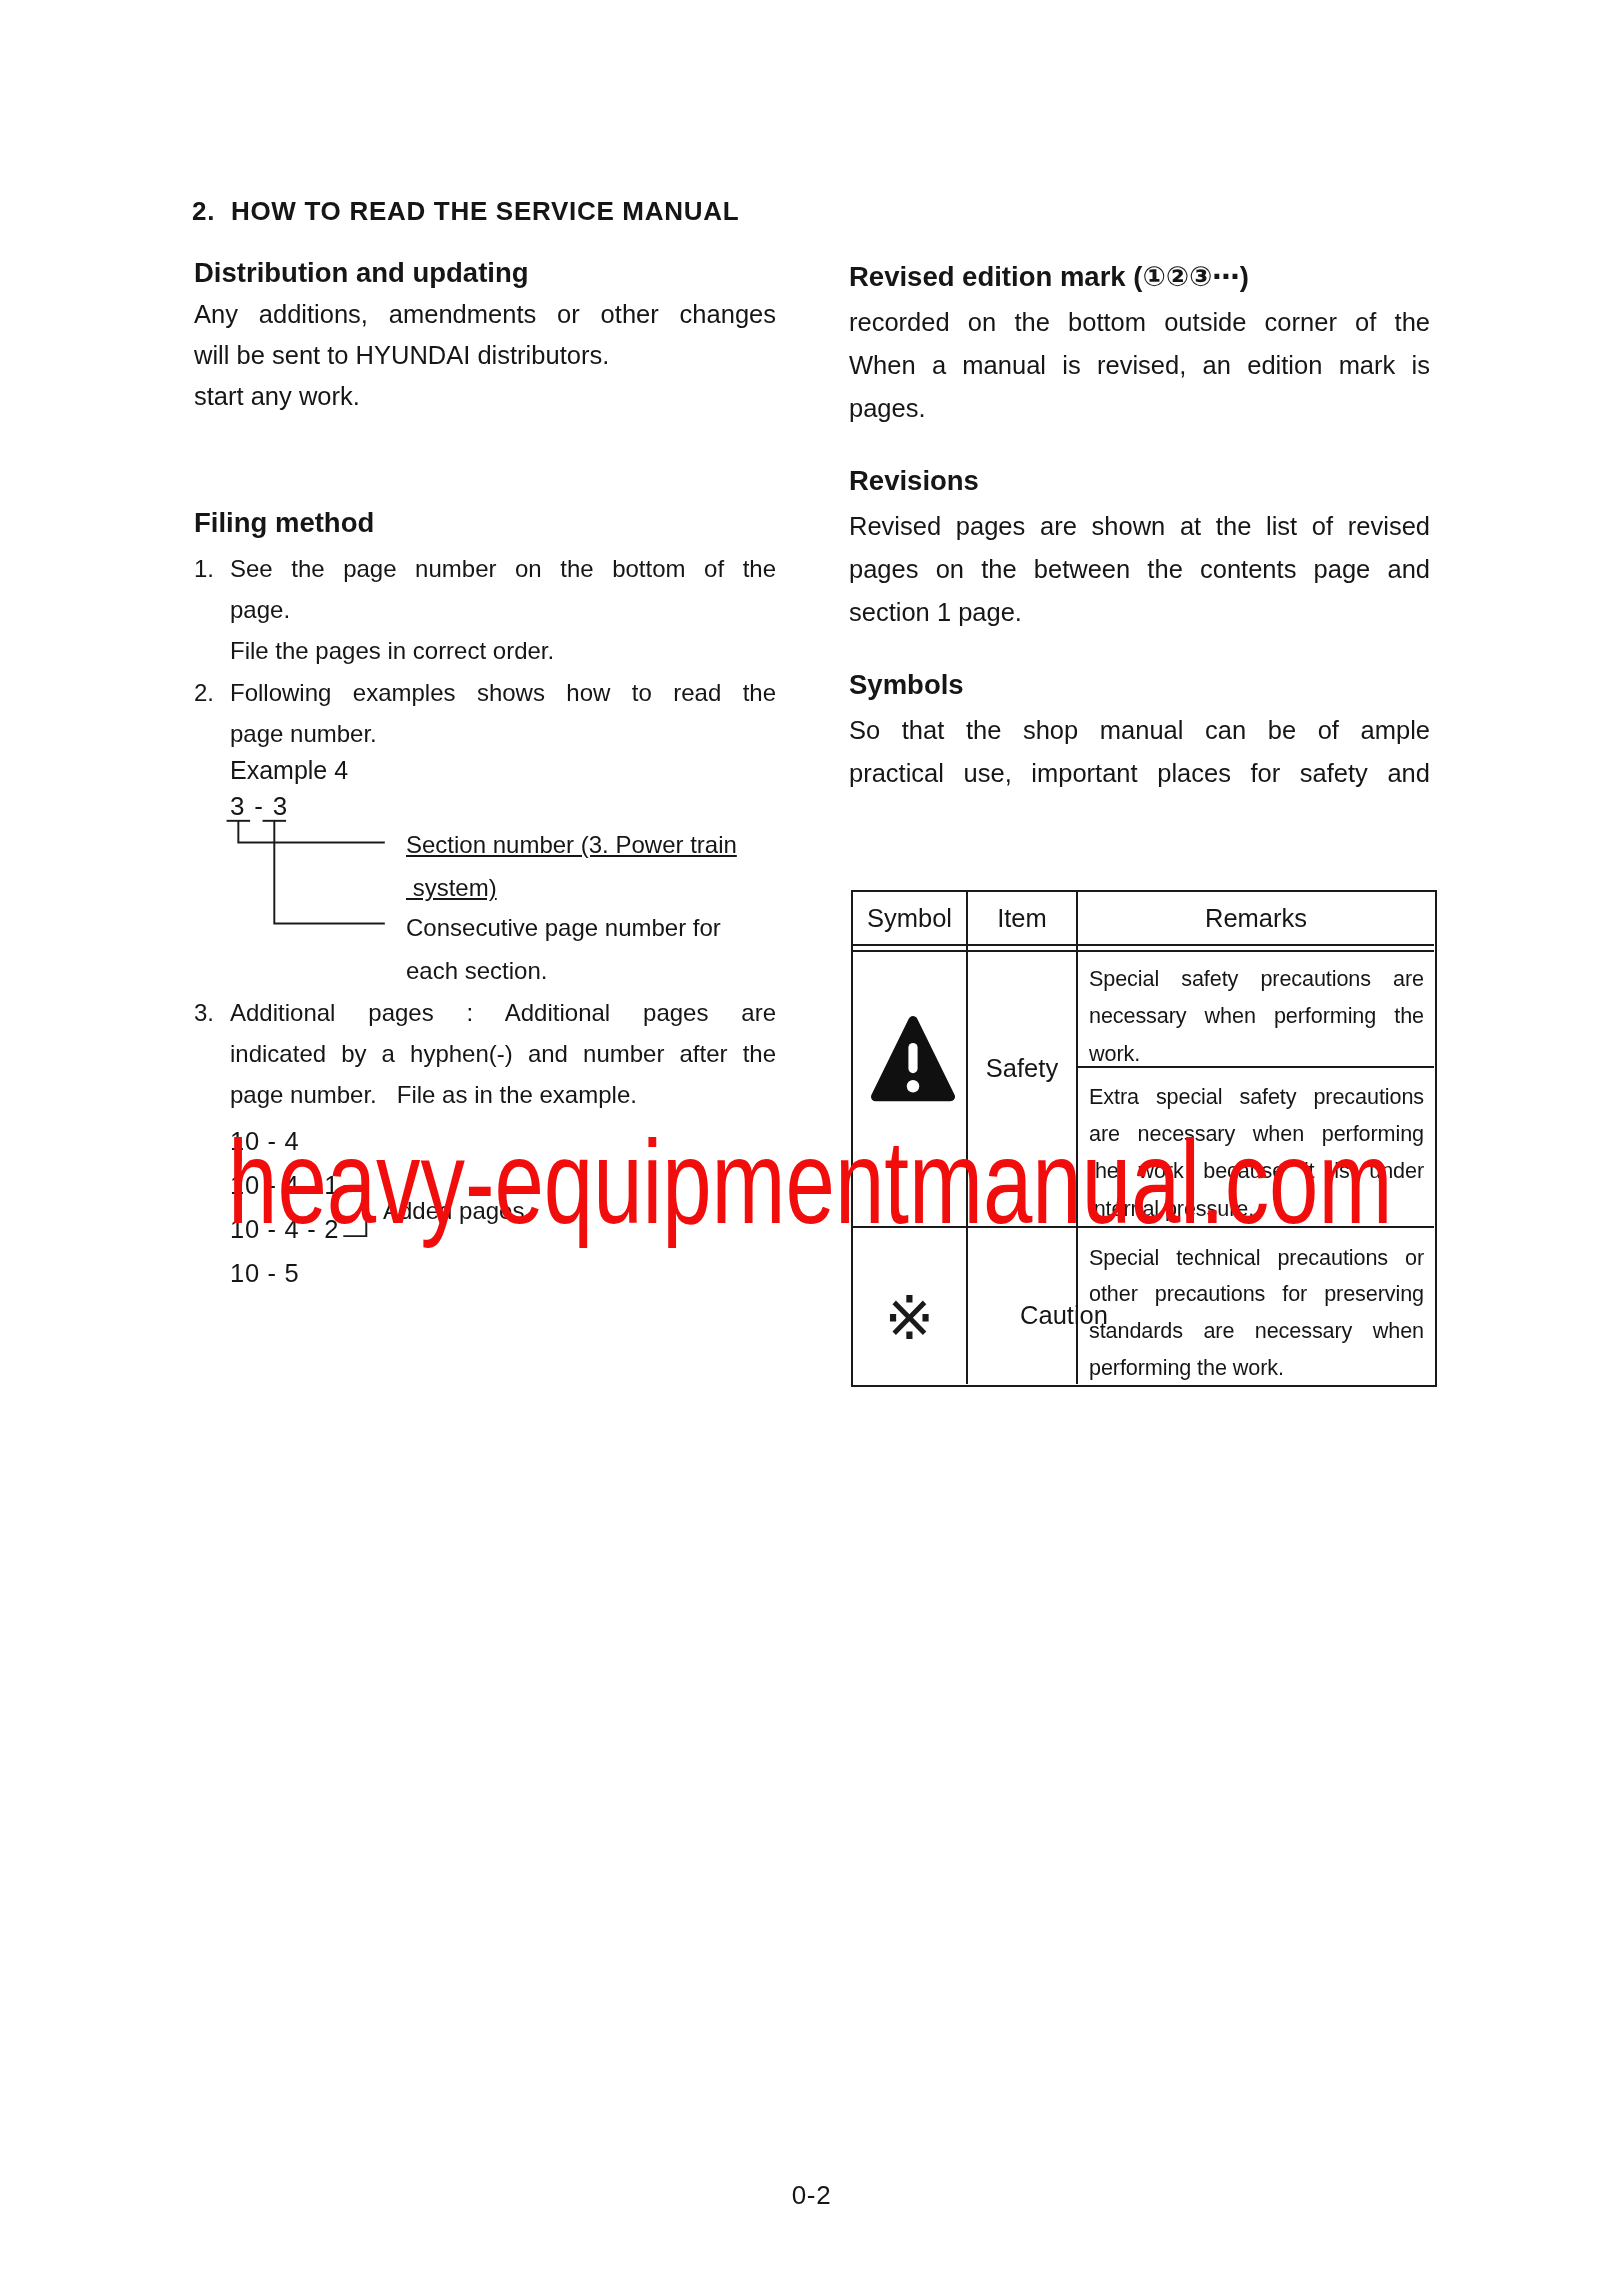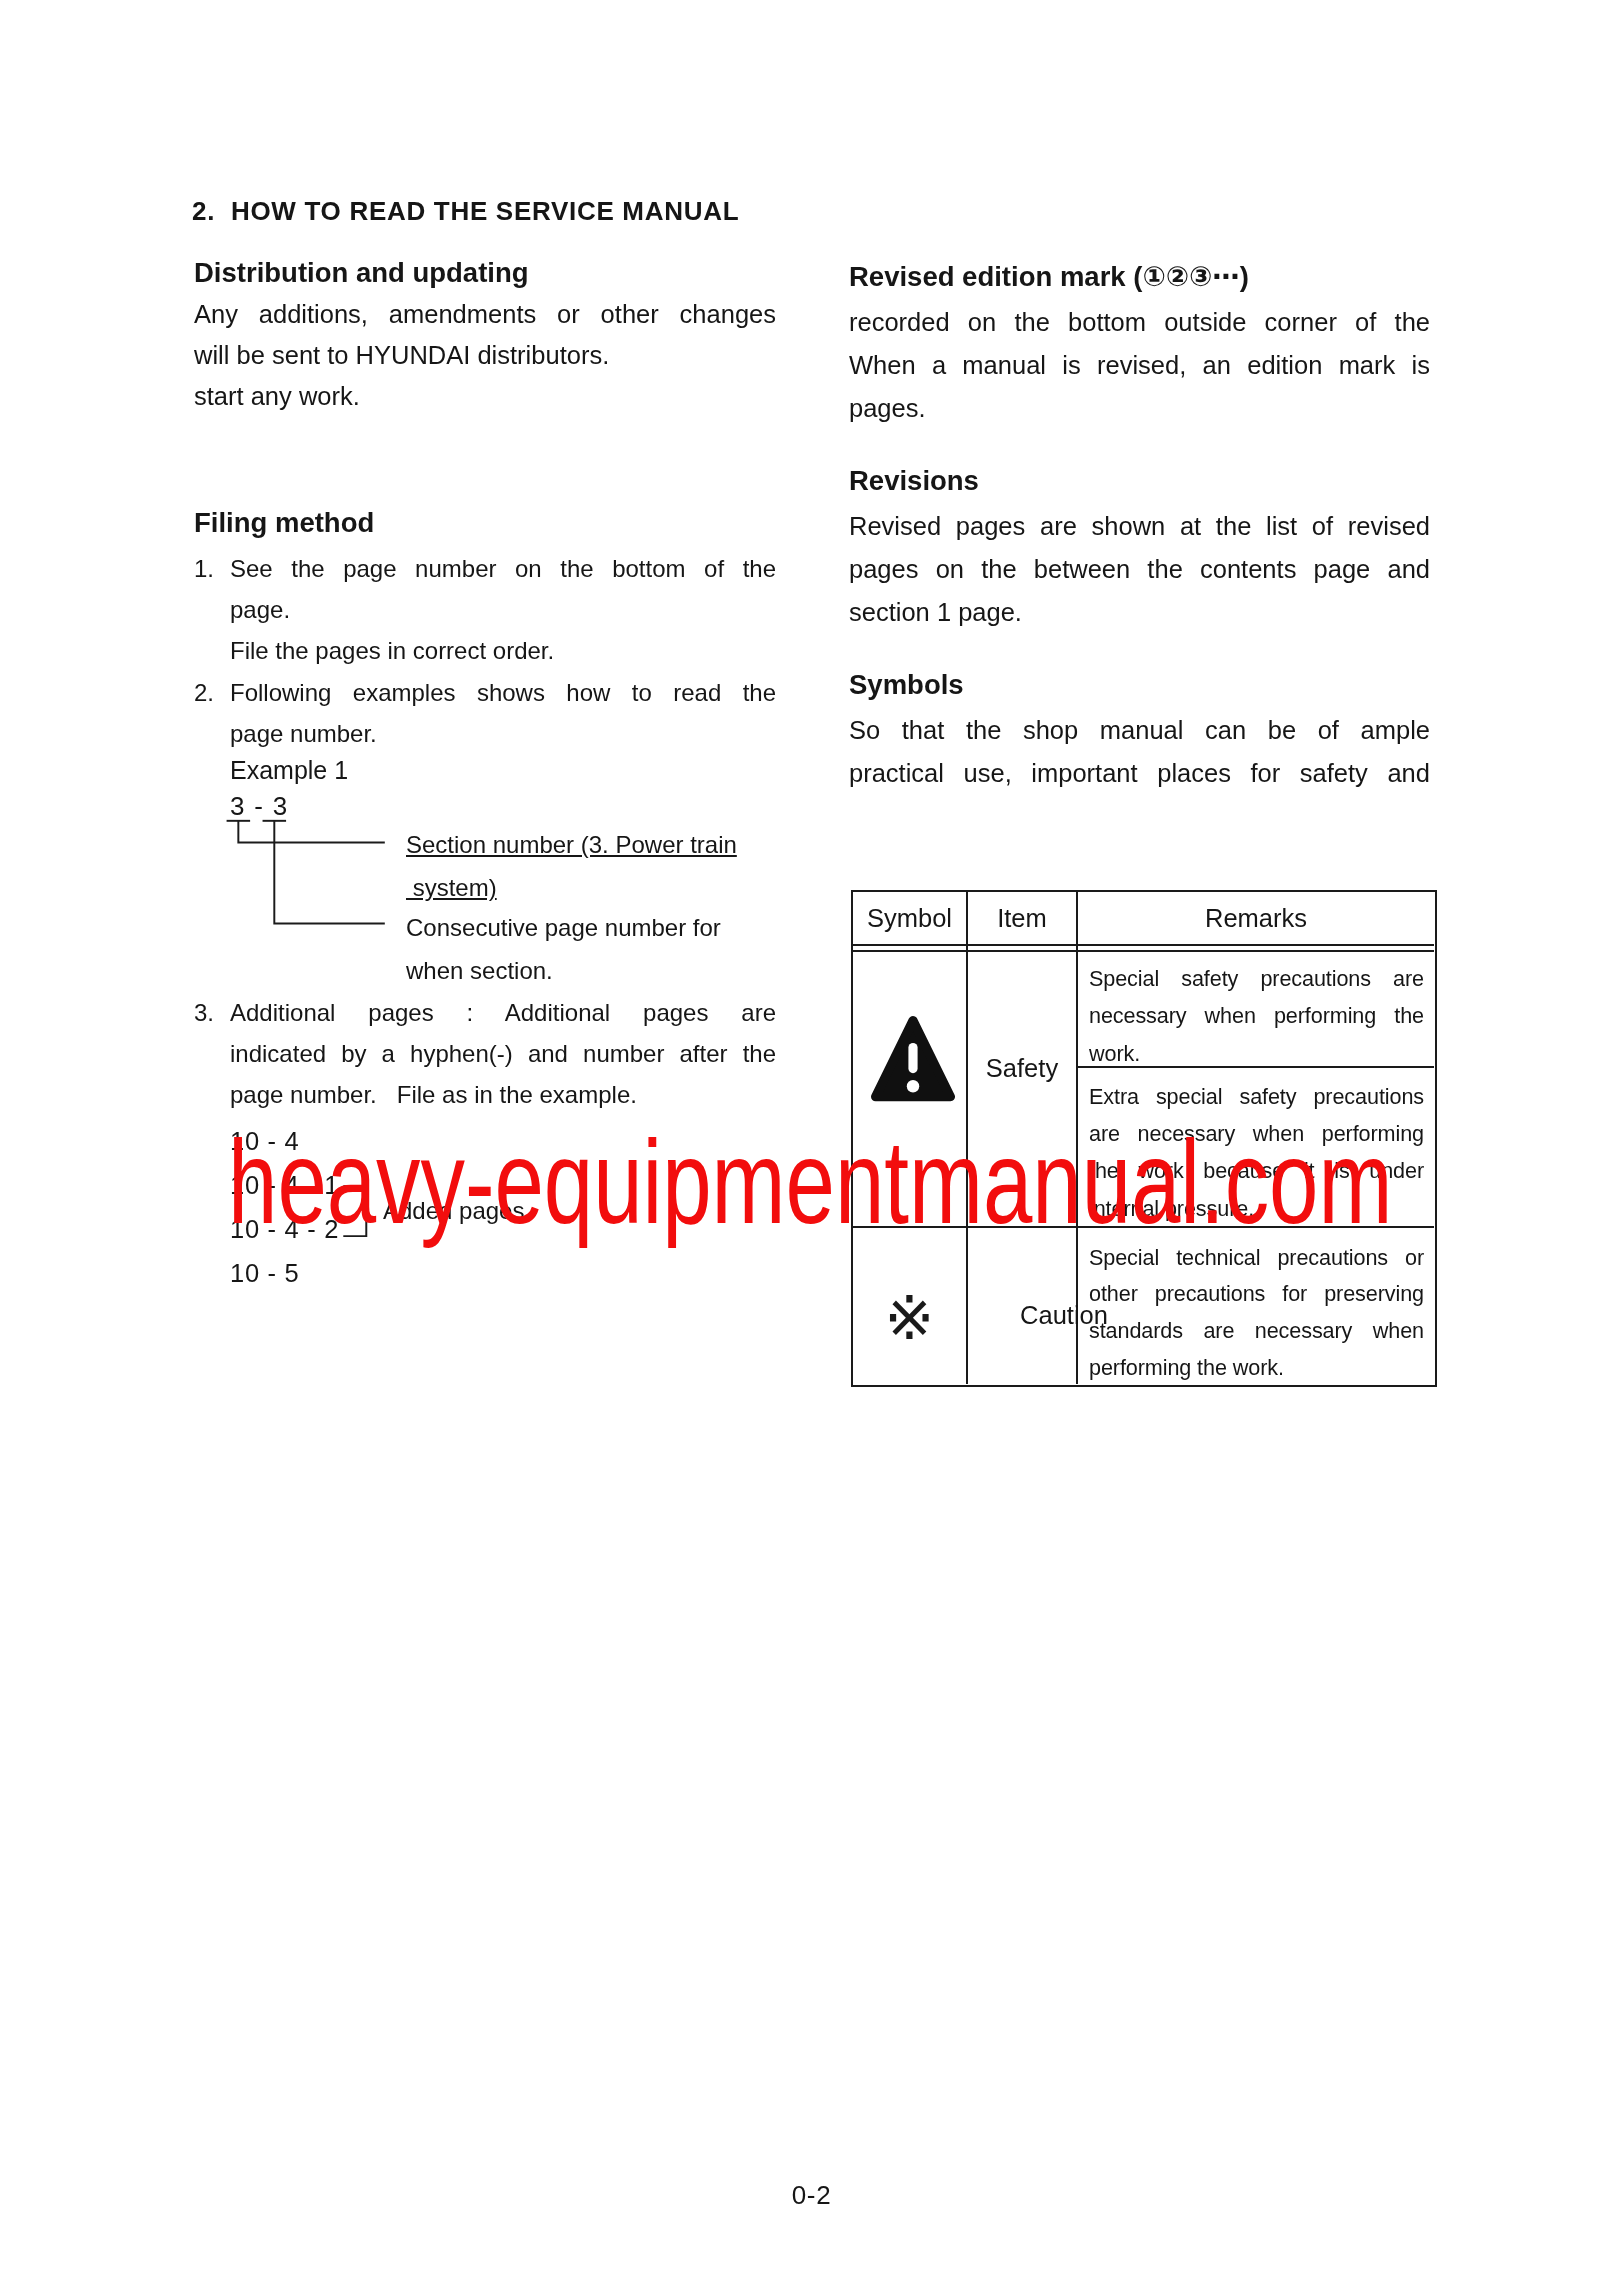--- a/index.html
+++ b/index.html
@@ -56,39 +56,39 @@
   <span class="ln l">page.</span>
   <span class="ln l">File the pages in correct order.</span>
 </div>
 
 <div class="abs num" style="left:194px;top:672px;">2.</div>
 <div class="abs itm" style="left:230px;top:672px;width:546px;">
   <span class="ln j">Following examples shows how to read the</span>
   <span class="ln l">page number.</span>
 </div>
 
-<div class="abs mono-label" style="left:230px;top:751px;">Example 1</div>
+<div class="abs mono-label" style="left:230px;top:751px;">Example 4</div>
 <div class="abs code" style="left:230px;top:790px;">3 - 3</div>
 
 <svg class="abs" style="left:222px;top:811px;" width="170" height="121" viewBox="0 0 260 185">
   <g stroke="#1b1b1b" stroke-width="3" fill="none">
     <path d="M7 15 H43"></path>
     <path d="M62 15 H98"></path>
     <path d="M25 15 V48 H249"></path>
     <path d="M80 15 V172 H249"></path>
   </g>
 </svg>
 
 <div class="abs callout" style="left:406px;top:823px;width:380px;text-decoration:underline;">
   <span class="ln">Section number (3. Power train</span>
   <span class="ln">&nbsp;system)</span>
 </div>
 <div class="abs callout" style="left:406px;top:906px;width:380px;">
   <span class="ln">Consecutive page number for</span>
-  <span class="ln">when section.</span>
+  <span class="ln">each section.</span>
 </div>
 
 <div class="abs num" style="left:194px;top:992px;">3.</div>
 <div class="abs itm" style="left:230px;top:992px;width:546px;">
   <span class="ln j">Additional pages : Additional pages are</span>
   <span class="ln j">indicated by a hyphen(-) and number after the</span>
   <span class="ln l">page number.&nbsp;&nbsp; File as in the example.</span>
 </div>
 
 <div class="abs pgnum-list" style="left:230px;top:1119px;">

